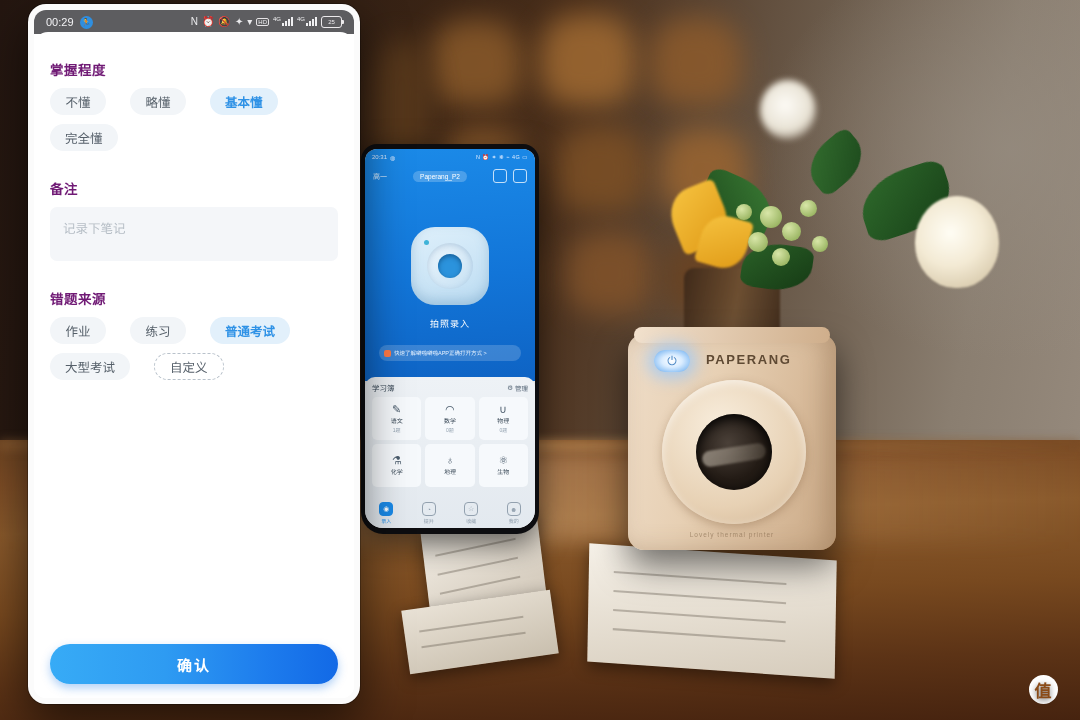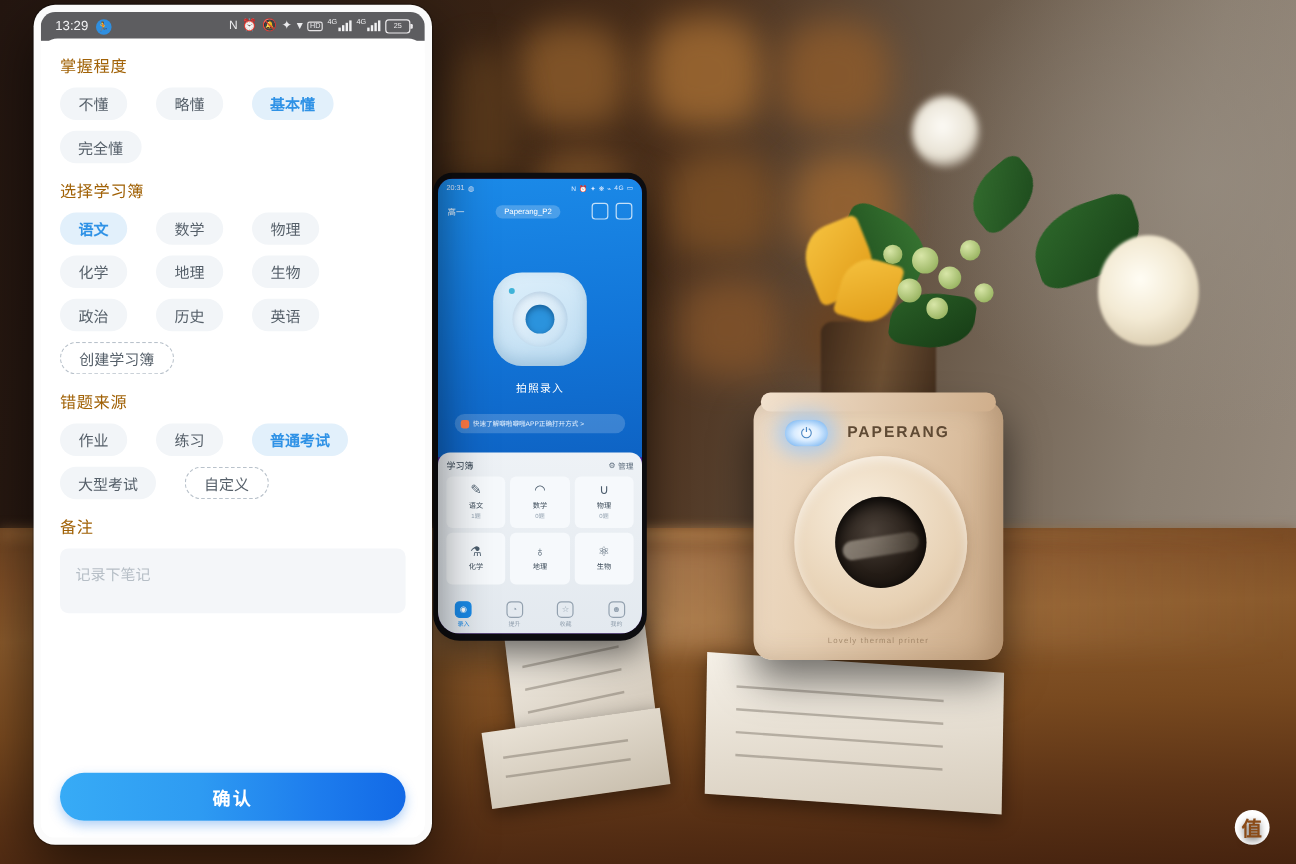--- a/index.html
+++ b/index.html
@@ -51,21 +51,21 @@
   .rline{position:absolute;left:10%;height:2px;width:70%;background:rgba(90,80,70,.35);}
 
   
   .phone2{
     position:absolute;left:361px;top:144px;width:178px;height:390px;
     border-radius:16px 16px 22px 22px;
     background:#0d0d10;
     box-shadow:0 10px 30px rgba(0,0,0,.6);
     overflow:hidden;
   }
-  .phone2-screen{position:absolute;left:4px;top:5px;right:4px;bottom:6px;border-radius:12px 12px 18px 18px;overflow:hidden;background:#4c1d95;}
+  .phone2-screen{position:absolute;left:4px;top:5px;right:4px;bottom:6px;border-radius:12px 12px 18px 18px;overflow:hidden;background:#e5e5e5;}
   .p2-top{position:absolute;left:0;top:0;right:0;height:232px;
     background:linear-gradient(175deg,#1b8ae8 0%,#1275d8 55%,#0e63c4 100%);}
   .p2-status{position:absolute;left:0;top:2px;right:0;height:12px;display:flex;align-items:center;
     justify-content:space-between;padding:0 7px;color:#dbeaff;font-size:6px;}
   .p2-statL{display:flex;gap:3px;align-items:center;}
   .p2-statR{display:flex;gap:2px;align-items:center;font-size:5.5px;letter-spacing:.5px;}
   .p2-nav{position:absolute;left:0;top:18px;right:0;height:18px;display:flex;align-items:center;
     justify-content:space-between;padding:0 8px;color:#eaf4ff;font-size:7px;}
   .p2-pill{background:rgba(255,255,255,.22);border-radius:8px;padding:2px 7px;font-size:6.5px;color:#fff;}
   .p2-icos{display:flex;gap:6px;}
@@ -174,21 +174,21 @@
     overflow:hidden;margin-top:-2px;}
   .sheet-head{height:48px;display:flex;align-items:center;justify-content:center;position:relative;flex:0 0 auto;}
   .sheet-title{font-size:16px;color:#2b2b2d;font-weight:600;letter-spacing:1px;}
   .collapse{position:absolute;right:16px;top:50%;transform:translateY(-50%);width:24px;height:24px;
     display:flex;align-items:center;justify-content:center;cursor:pointer;}
   .chev{width:11px;height:11px;border-right:2px solid #4a4a4d;border-bottom:2px solid #4a4a4d;
     transform:rotate(45deg) translate(-2px,-2px);}
 
   .body{flex:1;overflow:hidden;padding:0 16px;}
   .group{margin-bottom:6px;}
-  .group-title{font-size:13.5px;color:#a16207;font-weight:400;margin:12px 0 9px;letter-spacing:.5px;}
+  .group-title{font-size:13.5px;color:#701a75;font-weight:700;margin:27px 0 9px;letter-spacing:.5px;}
   .chips{display:flex;flex-wrap:wrap;gap:9px 24px;}
   .chip{
     min-width:56px;height:27px;padding:0 15px;border-radius:14px;background:#f2f5f8;
     display:inline-flex;align-items:center;justify-content:center;
     font-size:12.5px;color:#56606a;cursor:pointer;box-sizing:border-box;white-space:nowrap;
   }
   .chip.sel{background:#e2f0fb;color:#2f92e6;font-weight:600;}
   .chip.dashed{background:#fff;border:1px dashed #b9c2cb;color:#56606a;}
   .chip.more{min-width:0;width:32px;height:30px;padding:0;border-radius:50%;background:#f2f5f8;}
   .chev-sm{width:7px;height:7px;border-right:2px solid #3a4450;border-bottom:2px solid #3a4450;
@@ -377,21 +377,21 @@
         </div>
       </div>
     </div>
   </div>
 
   <div class="phone1">
     <div class="screen">
 
       <div class="statusbar">
         <div class="sb-left">
-          <span>13:29</span>
+          <span>00:29</span>
           <span class="sb-badge">🏃</span>
         </div>
         <div class="sb-right">
           <span class="sb-ico">N</span>
           <span class="sb-ico">⏰</span>
           <span class="sb-ico">🔕</span>
           <span class="sb-ico">✦</span>
           <span class="sb-ico">▾</span>
           <span class="sb-ico" style="border:1px solid #eceaec;border-radius:2px;font-size:6px;padding:0 1px;">HD</span>
           <span><span class="sb-g">4G</span><span class="sb-sig">
@@ -419,54 +419,39 @@
             <div class="group-title">掌握程度</div>
             <div class="chips">
               <div class="chip">不懂</div>
               <div class="chip">略懂</div>
               <div class="chip sel">基本懂</div>
               <div class="chip">完全懂</div>
             </div>
           </div>
 
 
+
           <div class="group">
-            <div class="group-title">选择学习簿</div>
-            <div class="chips">
-              <div class="chip sel">语文</div>
-              <div class="chip">数学</div>
-              <div class="chip">物理</div>
-              <div class="chip">化学</div>
-              <div class="chip">地理</div>
-              <div class="chip">生物</div>
-              <div class="chip">政治</div>
-              <div class="chip">历史</div>
-              <div class="chip">英语</div>
-              <div class="chip dashed">创建学习簿</div>
+            <div class="group-title">备注</div>
+            <div class="note-box">
+              <span class="note-ph">记录下笔记</span>
             </div>
           </div>
 
           <div class="group">
             <div class="group-title">错题来源</div>
             <div class="chips">
               <div class="chip">作业</div>
               <div class="chip">练习</div>
               <div class="chip sel">普通考试</div>
               <div class="chip">大型考试</div>
               <div class="chip dashed">自定义</div>
             </div>
           </div>
 
-          <div class="group">
-            <div class="group-title">备注</div>
-            <div class="note-box">
-              <span class="note-ph">记录下笔记</span>
-            </div>
-          </div>
-
         </div>
 
         <div class="confirm-wrap">
           <button class="confirm">确认</button>
         </div>
 
       </div>
     </div>
   </div>
 

